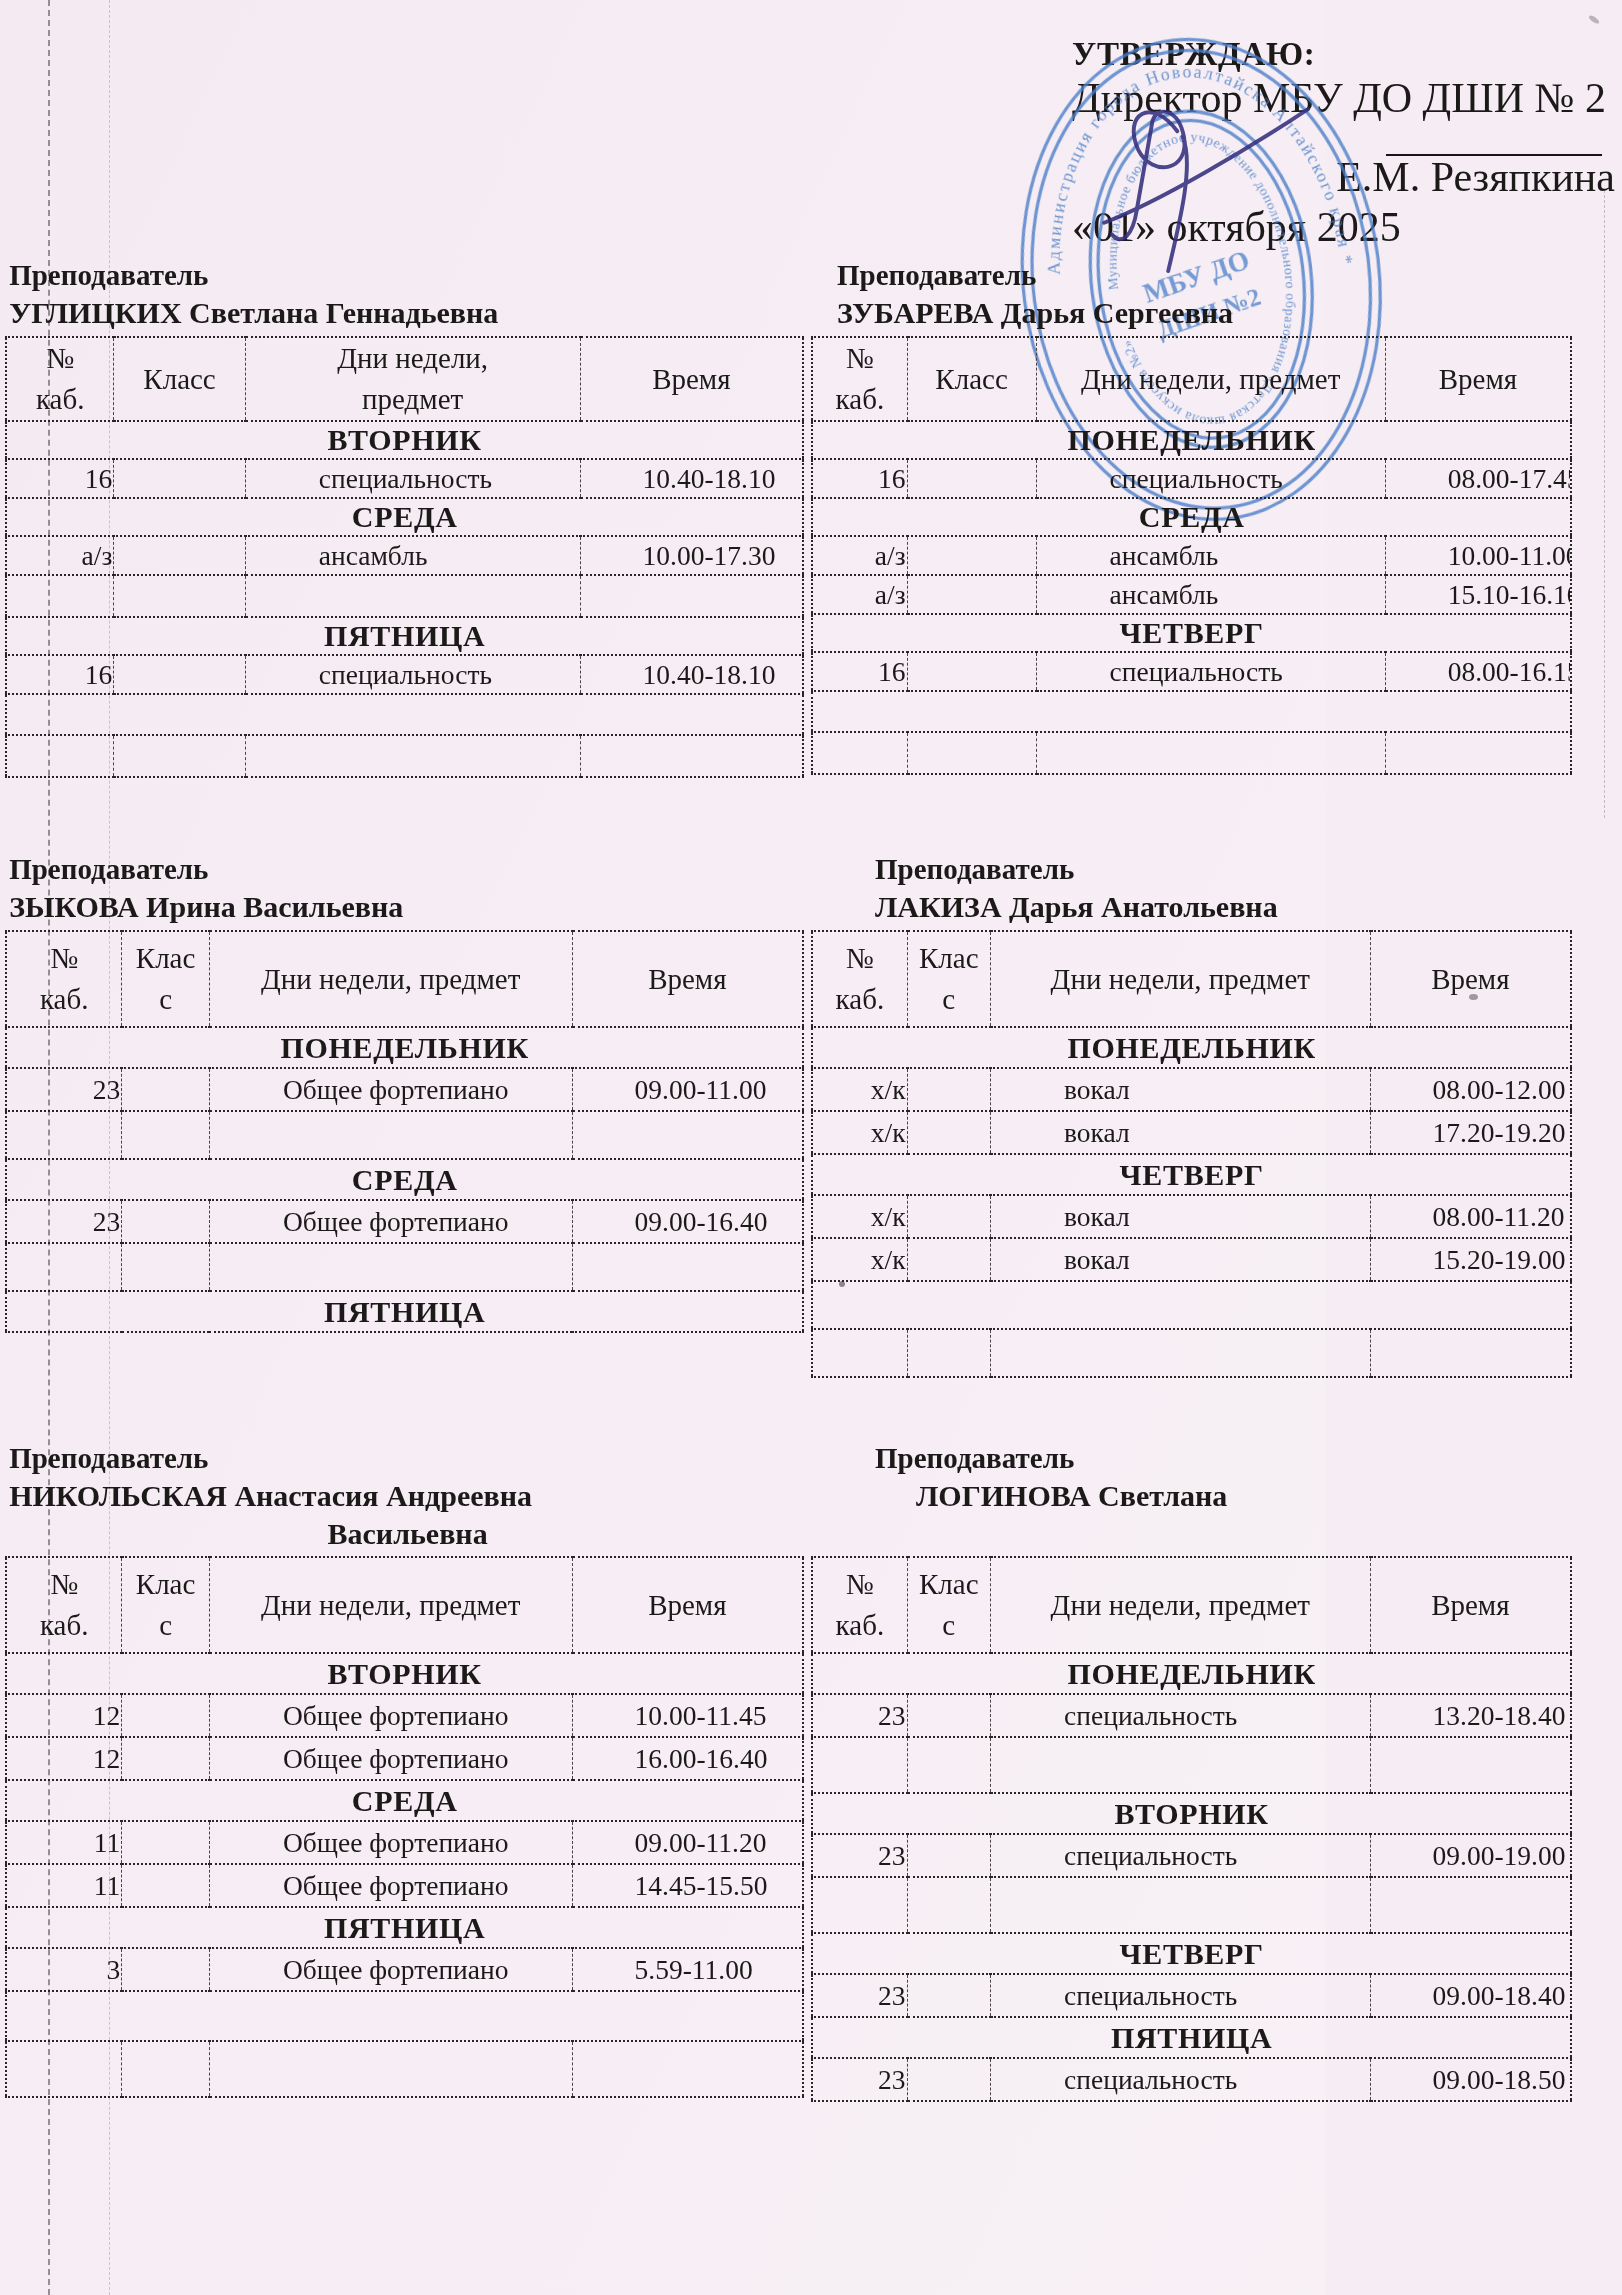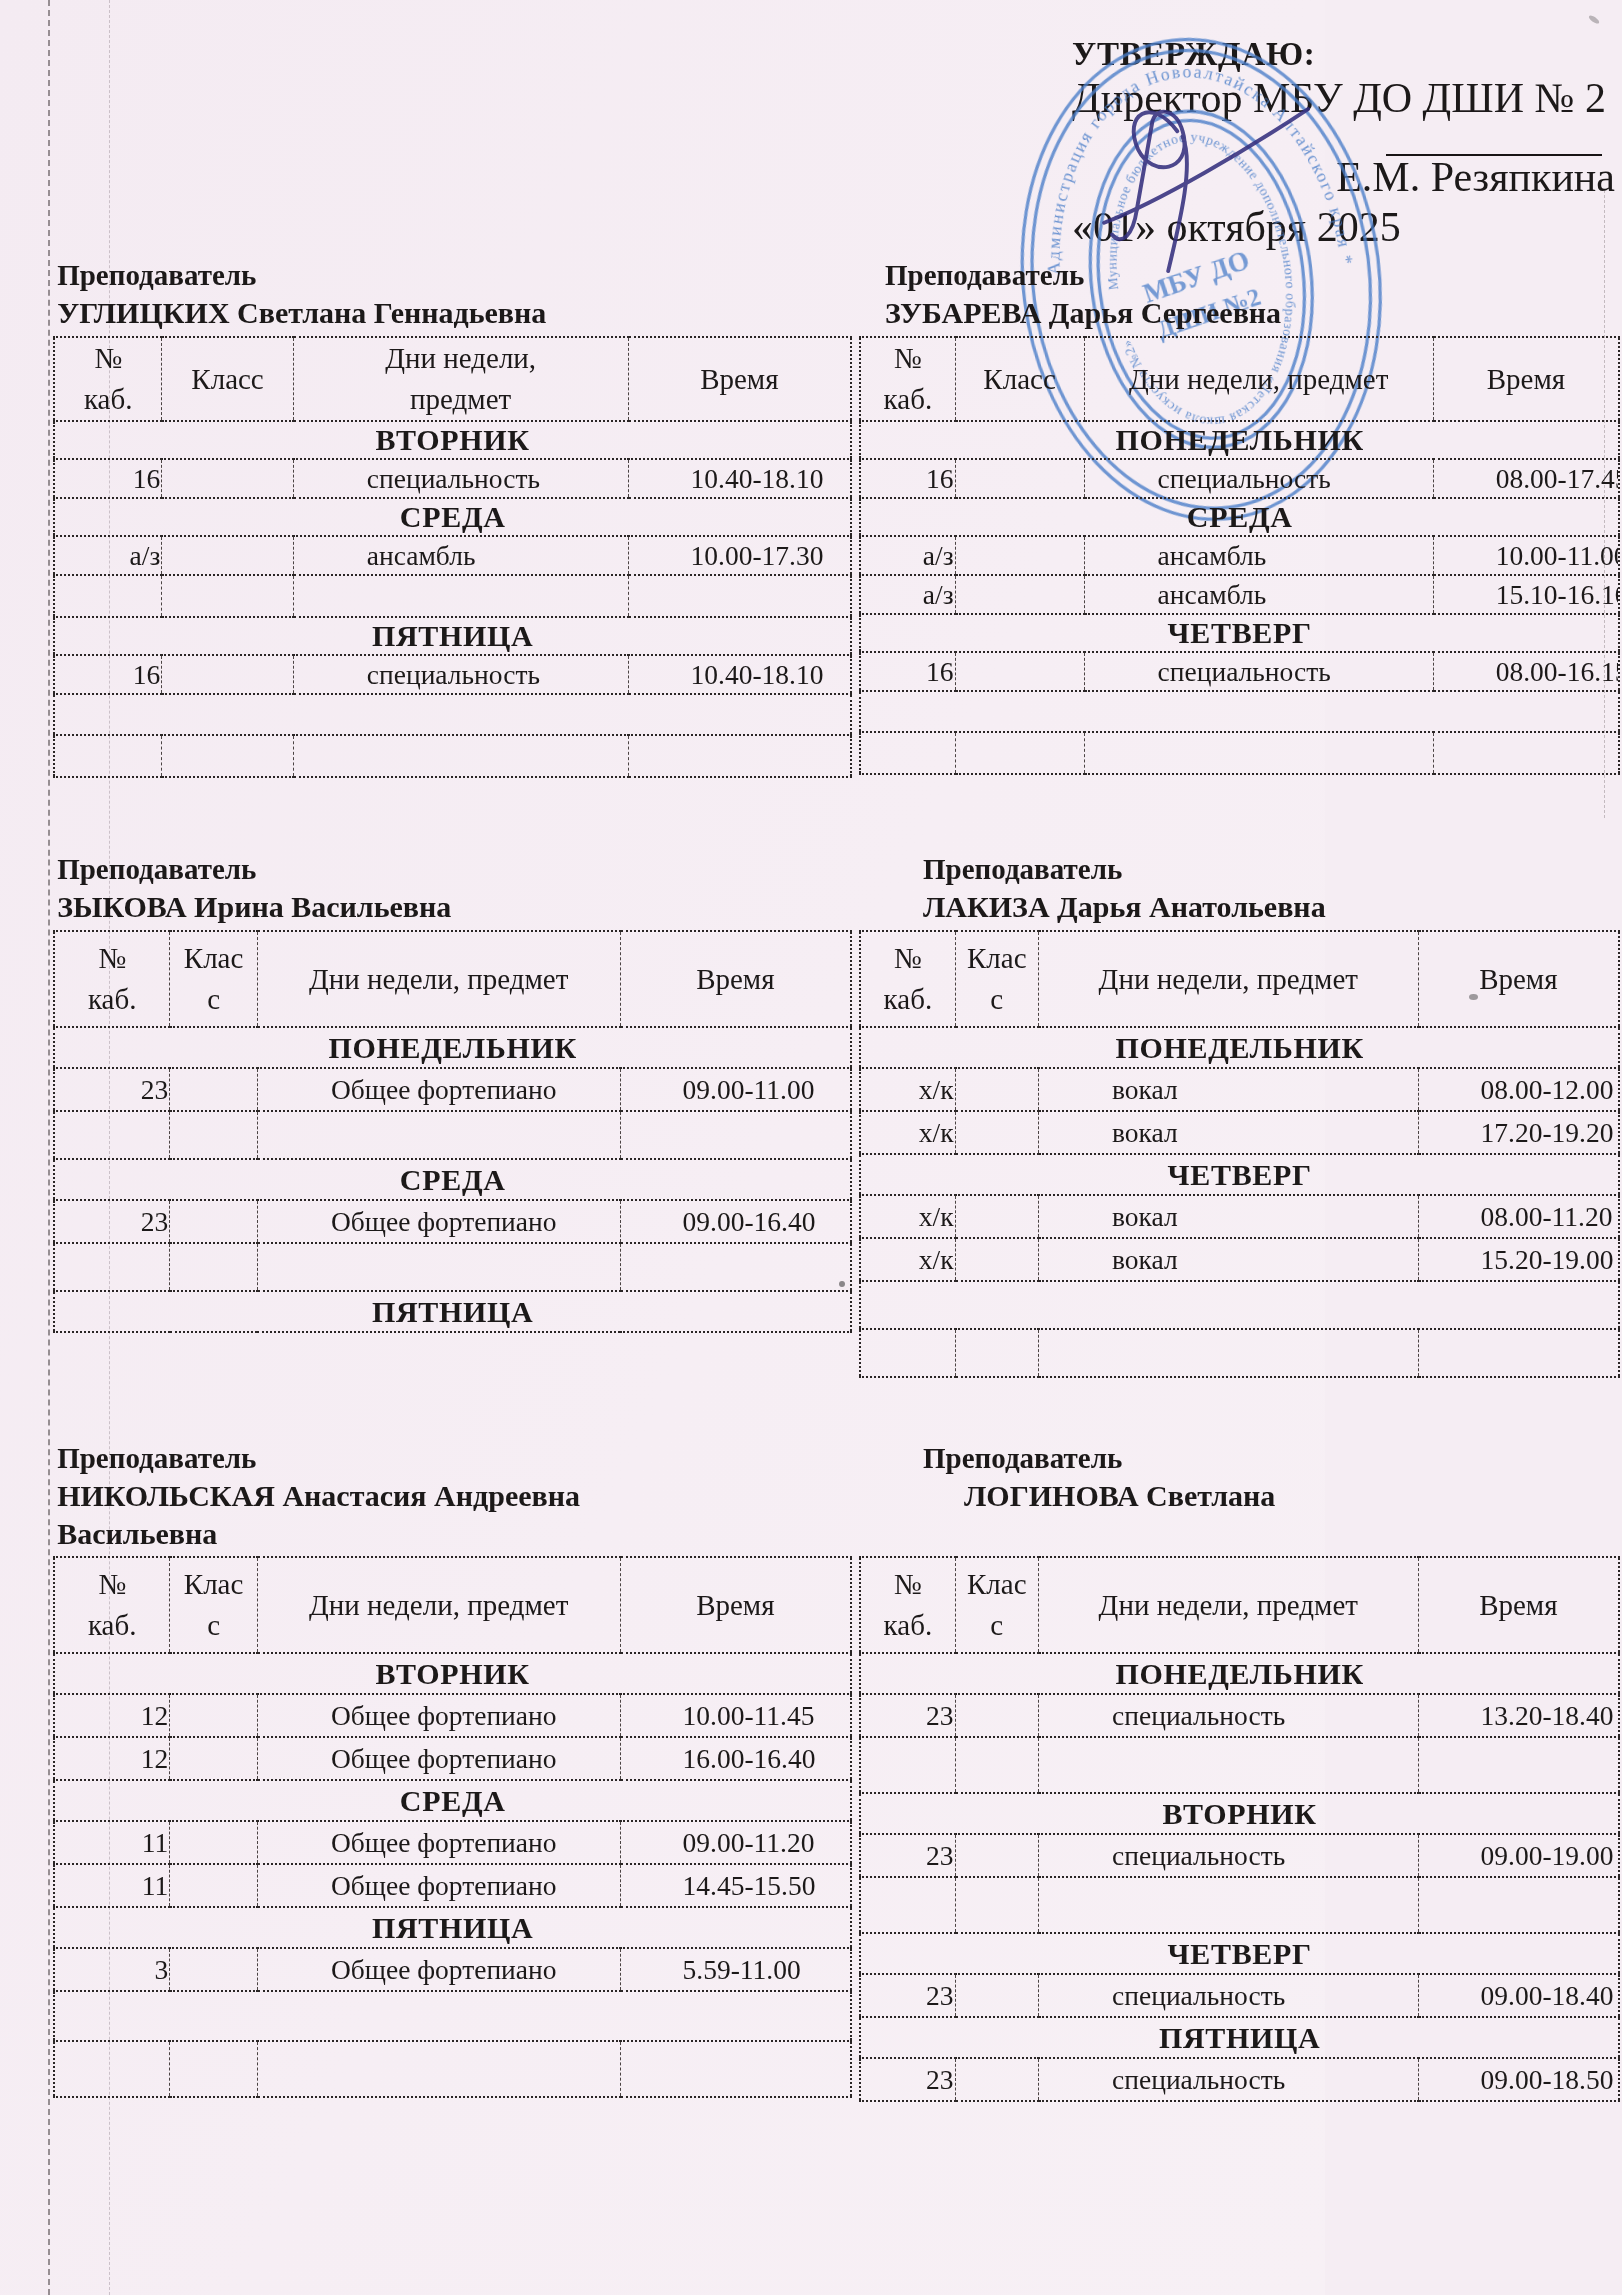--- a/index.html
+++ b/index.html
@@ -30,29 +30,29 @@
   .appr-date{margin-top:6.5px;}
 
   
   .stamp{position:absolute;left:1015px;top:22px;width:386px;height:517px;
     transform:rotate(-7deg);filter:blur(0.5px);opacity:.88;pointer-events:none;}
   .stamp text{font-family:"Liberation Serif", serif;fill:#4b7ec9;}
   
   .signature{position:absolute;left:1078px;top:71px;width:281px;height:229px;pointer-events:none;}
 
   
-  .band{display:grid;grid-template-columns:806px 816px;position:relative;padding-left:48px;}
+  .band{display:grid;grid-template-columns:806px 816px;position:relative;}
   .b1{margin-top:257px;}
   .b2{margin-top:73px;}
   .b3{margin-top:62px;}
   .t-head{height:79px;}
   .b3 .t-head{height:116px;}
   .t-label{font-size:29px;font-weight:700;line-height:37px;padding-left:9.2px;}
   .t-name{font-size:30px;font-weight:700;line-height:38px;padding-left:9.2px;white-space:nowrap;}
-  .t-name2{font-size:30px;font-weight:700;line-height:38px;padding-left:9.2px;}
+  .t-name2{font-size:30px;font-weight:700;line-height:38px;padding-left:9.2px;text-align:center;}
   .b1 .right .t-label,.b1 .right .t-name{padding-left:31px;}
   .b2 .right .t-label,.b2 .right .t-name{padding-left:69px;}
   .b3 .right .t-label{padding-left:69px;}
   .b3 .right .t-name{padding-left:110px;}
 
   
   table.sched{border-collapse:collapse;table-layout:fixed;
     border:2px dotted #2a2525;}
   .t-left{width:799px;margin-left:5.2px;}
   .t-right{width:761px;margin-left:5.2px;}

